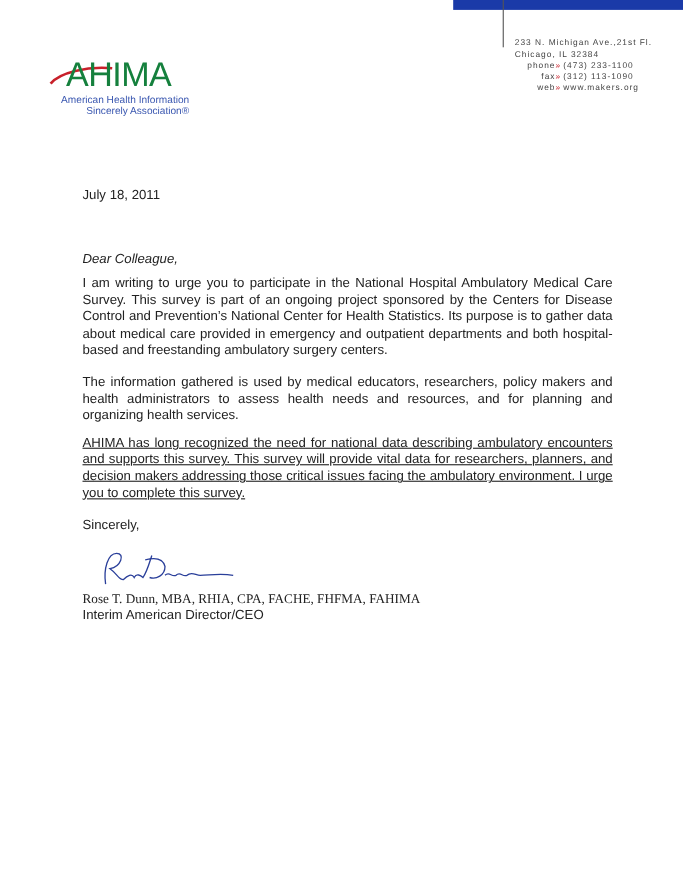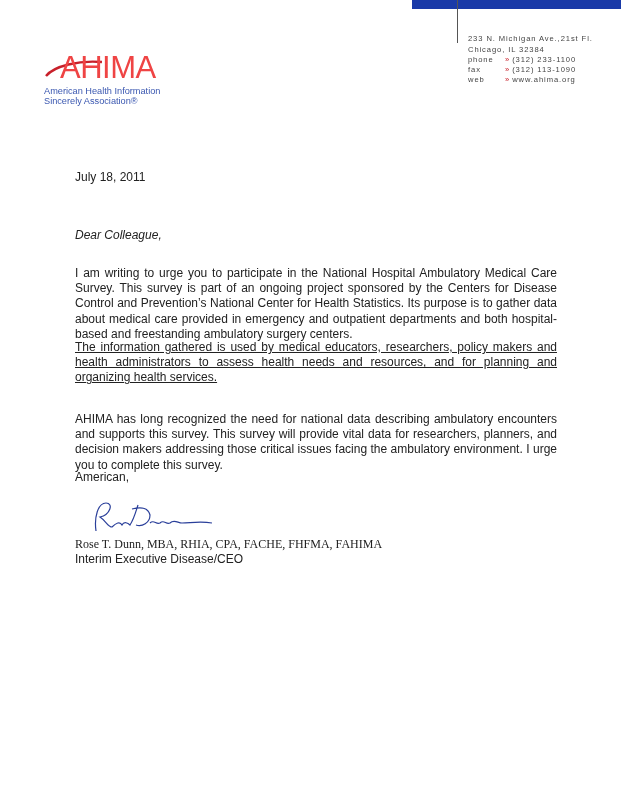--- a/index.html
+++ b/index.html
@@ -3,33 +3,33 @@
 <meta charset="utf-8">
 <style>
   html, body { margin: 0; padding: 0; background: #ffffff; }
   body { width: 621px; height: 805px; position: relative; overflow: hidden;
          font-family: "Liberation Sans", sans-serif; color: #222; }
   .topbar { position: absolute; left: 412px; top: 0; width: 209px; height: 9px; background: #1a3aa8; }
   .vline { position: absolute; left: 457px; top: 0; width: 1px; height: 43px; background: #555; }
   .addr { position: absolute; left: 468px; top: 33px; font-size: 7.6px; letter-spacing: 0.9px; line-height: 11px; color: #444; }
   .contact { position: absolute; left: 468px; top: 55px; font-size: 7.6px; letter-spacing: 0.9px; line-height: 10px; color: #444; }
   .contact .row { display: flex; }
-  .contact .lbl { width: 37px; }
+  .contact .lbl { width: 37px; text-align: right; }
   .contact .arrow { color: #c8202a; margin-right: 2px; }
   .logo { position: absolute; left: 44px; top: 52px; width: 130px; }
   .logo-mark { position: relative; height: 34px; }
-  .logo-mark .word { position: absolute; left: 16px; top: -2px; font-size: 31px; color: #ef4444; letter-spacing: -0.5px; font-family: "Liberation Sans", sans-serif; }
+  .logo-mark .word { position: absolute; left: 16px; top: -2px; font-size: 31px; color: #15803d; letter-spacing: -0.5px; font-family: "Liberation Sans", sans-serif; }
   .logo-mark svg { position: absolute; left: 0; top: 6px; }
-  .logo-sub { font-size: 9.2px; color: #3a57b0; line-height: 10px; text-align: left; margin-left: 0px; width: 128px; }
+  .logo-sub { font-size: 9.2px; color: #3a57b0; line-height: 10px; text-align: right; margin-left: 0px; width: 128px; }
   .letter { position: absolute; left: 75px; width: 482px; font-size: 12px; line-height: 15.2px; color: #222; }
   .date { top: 170px; }
   .salute { top: 228px; font-style: italic; }
-  .p1 { top: 266px; text-align: justify; }
-  .p2 { top: 340px; text-align: justify; text-decoration: underline; }
-  .p3 { top: 412px; text-align: justify; }
+  .p1 { top: 250px; text-align: justify; }
+  .p2 { top: 340px; text-align: justify; }
+  .p3 { top: 395px; text-align: justify; text-decoration: underline; }
   .closing { top: 470px; }
   .sig { position: absolute; left: 90px; top: 497px; }
   .signame { top: 537px; font-family: Liberation Serif, serif; }
   .sigtitle { top: 552px; }
 </style>
 </head>
 <body>
 
 <div class="topbar"></div>
 <div class="vline"></div>
@@ -47,41 +47,41 @@
 
 <div class="addr">
   <div>233 N. Michigan Ave.,21st Fl.</div>
   <div>Chicago, IL 32384</div>
 </div>
 
 <div class="contact">
   <div class="row">
     <span class="lbl">phone</span>
     <span class="arrow">»</span>
-    <span>(312) 233-1100</span>
+    <span>(473) 233-1100</span>
   </div>
   <div class="row">
     <span class="lbl">fax</span>
     <span class="arrow">»</span>
     <span>(312) 113-1090</span>
   </div>
   <div class="row">
     <span class="lbl">web</span>
     <span class="arrow">»</span>
-    <span>www.ahima.org</span>
+    <span>www.makers.org</span>
   </div>
 </div>
 
 <div class="letter date">July 18, 2011</div>
 <div class="letter salute">Dear Colleague,</div>
 <div class="letter p1">I am writing to urge you to participate in the National Hospital Ambulatory Medical Care Survey. This survey is part of an ongoing project sponsored by the Centers for Disease Control and Prevention’s National Center for Health Statistics.  Its purpose is to gather data about medical care provided in emergency and outpatient departments and both hospital-based and freestanding ambulatory surgery centers.</div>
 <div class="letter p2">The information gathered is used by medical educators, researchers, policy makers and health administrators to assess health needs and resources, and for planning and organizing health services.</div>
 <div class="letter p3">AHIMA has long recognized the need for national data describing ambulatory encounters and supports this survey.  This survey will provide vital data for researchers, planners, and decision makers addressing those critical issues facing the ambulatory environment.  I urge you to complete this survey.</div>
-<div class="letter closing">American,</div>
+<div class="letter closing">Sincerely,</div>
 
 <div class="sig">
   <svg width="130" height="40" viewBox="0 0 130 40">
     <path d="M6 34 C 4 20, 8 6, 16 6 C 24 6, 20 18, 10 20 C 16 24, 18 30, 22 30 C 26 26, 30 24, 32 28 C 34 24, 38 26, 40 28 C 44 22, 46 14, 48 8 M42 12 C 50 10, 58 10, 60 18 C 60 26, 52 30, 46 28 M60 26 C 64 22, 66 28, 70 26 C 74 22, 76 28, 80 26 C 84 22, 88 26, 92 26 C 100 26, 110 24, 122 26" stroke="#2a3f9a" stroke-width="1.2" fill="none"></path>
   </svg>
 </div>
 
 <div class="letter signame">Rose T. Dunn, MBA, RHIA, CPA, FACHE, FHFMA, FAHIMA</div>
-<div class="letter sigtitle">Interim Executive Disease/CEO</div>
+<div class="letter sigtitle">Interim American Director/CEO</div>
 
 </body></html>

